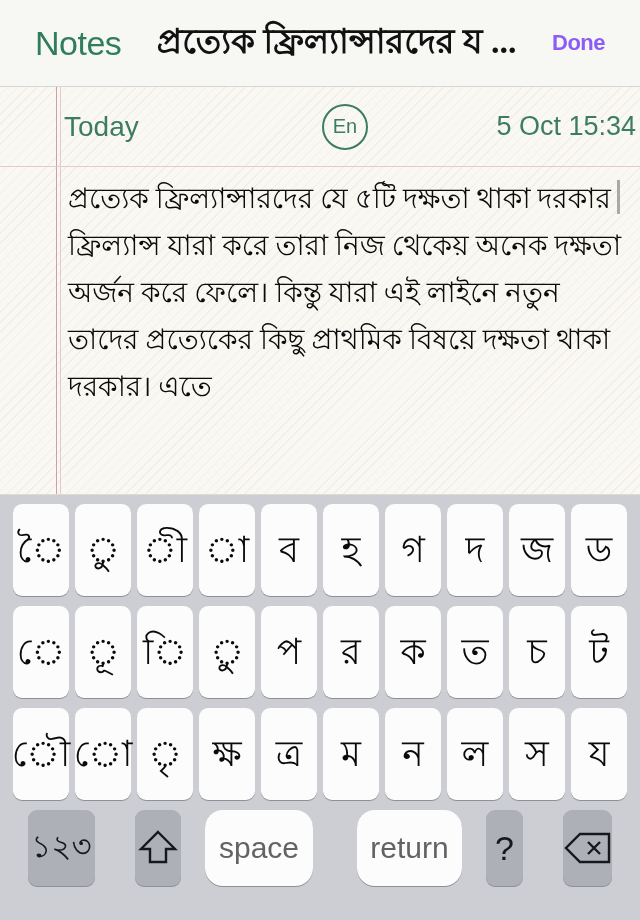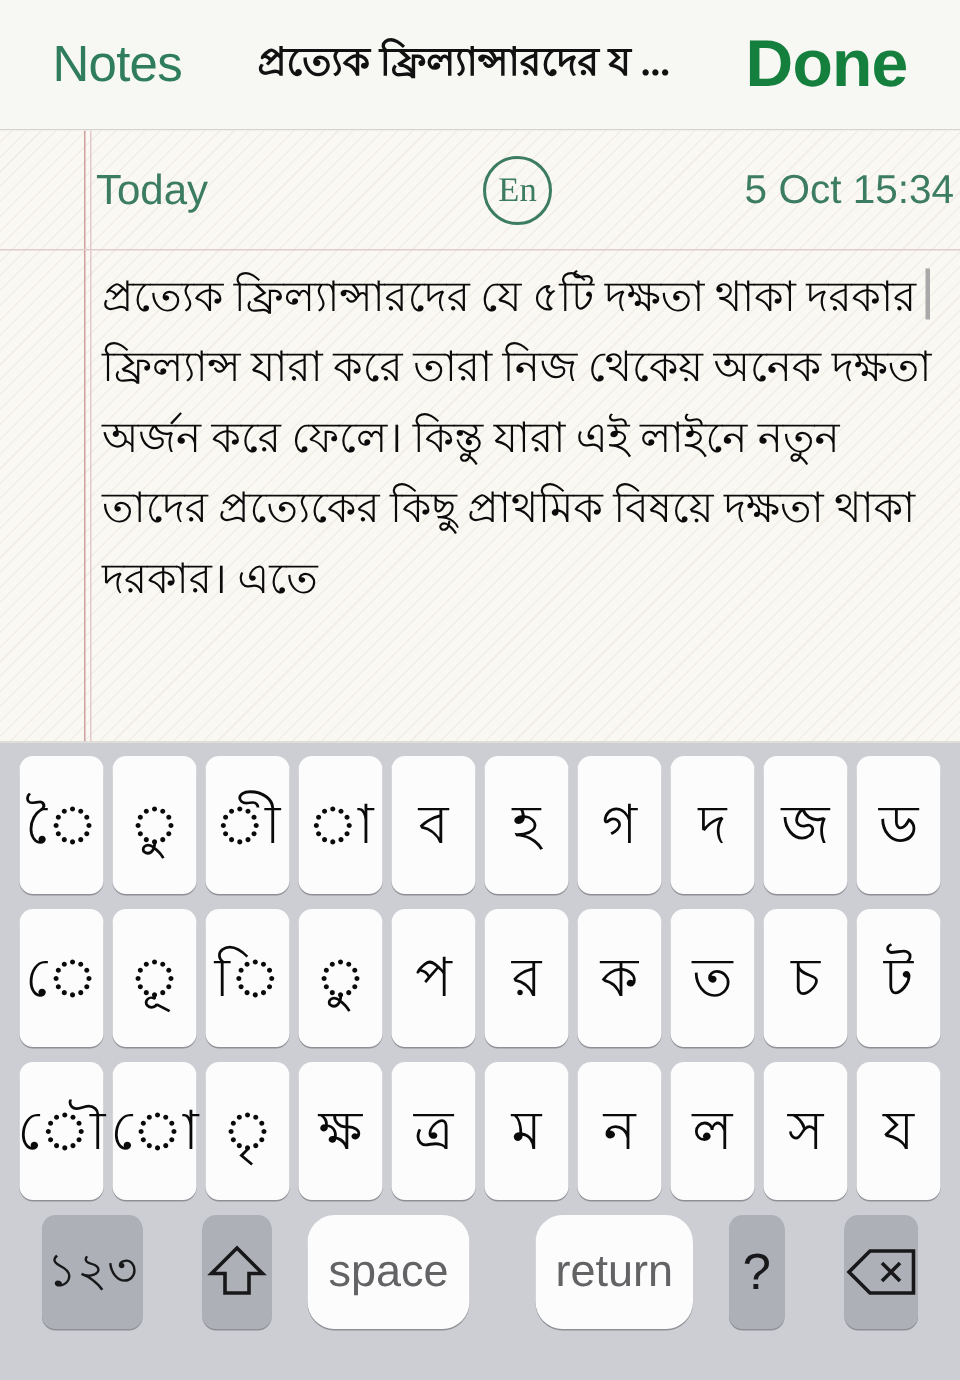--- a/index.html
+++ b/index.html
@@ -37,32 +37,32 @@
   }
   .nav-back {
     color: #2f7d5d;
     font-size: 34px;
     letter-spacing: -0.5px;
     white-space: nowrap;
     flex: 0 0 auto;
   }
   .nav-title {
     color: #111111;
-    font-size: 26px;
+    font-size: 34px;
     font-family: "Liberation Serif", "DejaVu Serif", serif;
     font-weight: 700;
     white-space: nowrap;
     overflow: hidden;
     text-align: center;
     flex: 1 1 auto;
     padding: 0 8px;
   }
   .nav-done {
-    color: #15803d;
-    font-size: 44px;
+    color: #8b5cf6;
+    font-size: 22px;
     font-weight: bold;
     letter-spacing: -0.5px;
     white-space: nowrap;
     flex: 0 0 auto;
   }
 
   
   .paper {
     position: absolute;
     left: 0;
@@ -123,26 +123,25 @@
     color: #3c7c62;
     font-size: 28px;
   }
   .lang-badge {
     position: absolute;
     left: 322px;
     width: 46px; height: 46px;
     border: 2px solid #3c7c62;
     border-radius: 50%;
     color: #3c7c62;
-    font-size: 23px;
-    display: flex;
-    align-items: center;
-    justify-content: center;
-    box-sizing: border-box;
-    font-family: Liberation Serif, serif;
+    font-size: 20px;
+    display: flex;
+    align-items: center;
+    justify-content: center;
+    box-sizing: border-box;
   }
   .meta-date {
     position: absolute;
     right: 4px;
     color: #3c7c62;
     font-size: 27px;
     white-space: nowrap;
   }
 
   

